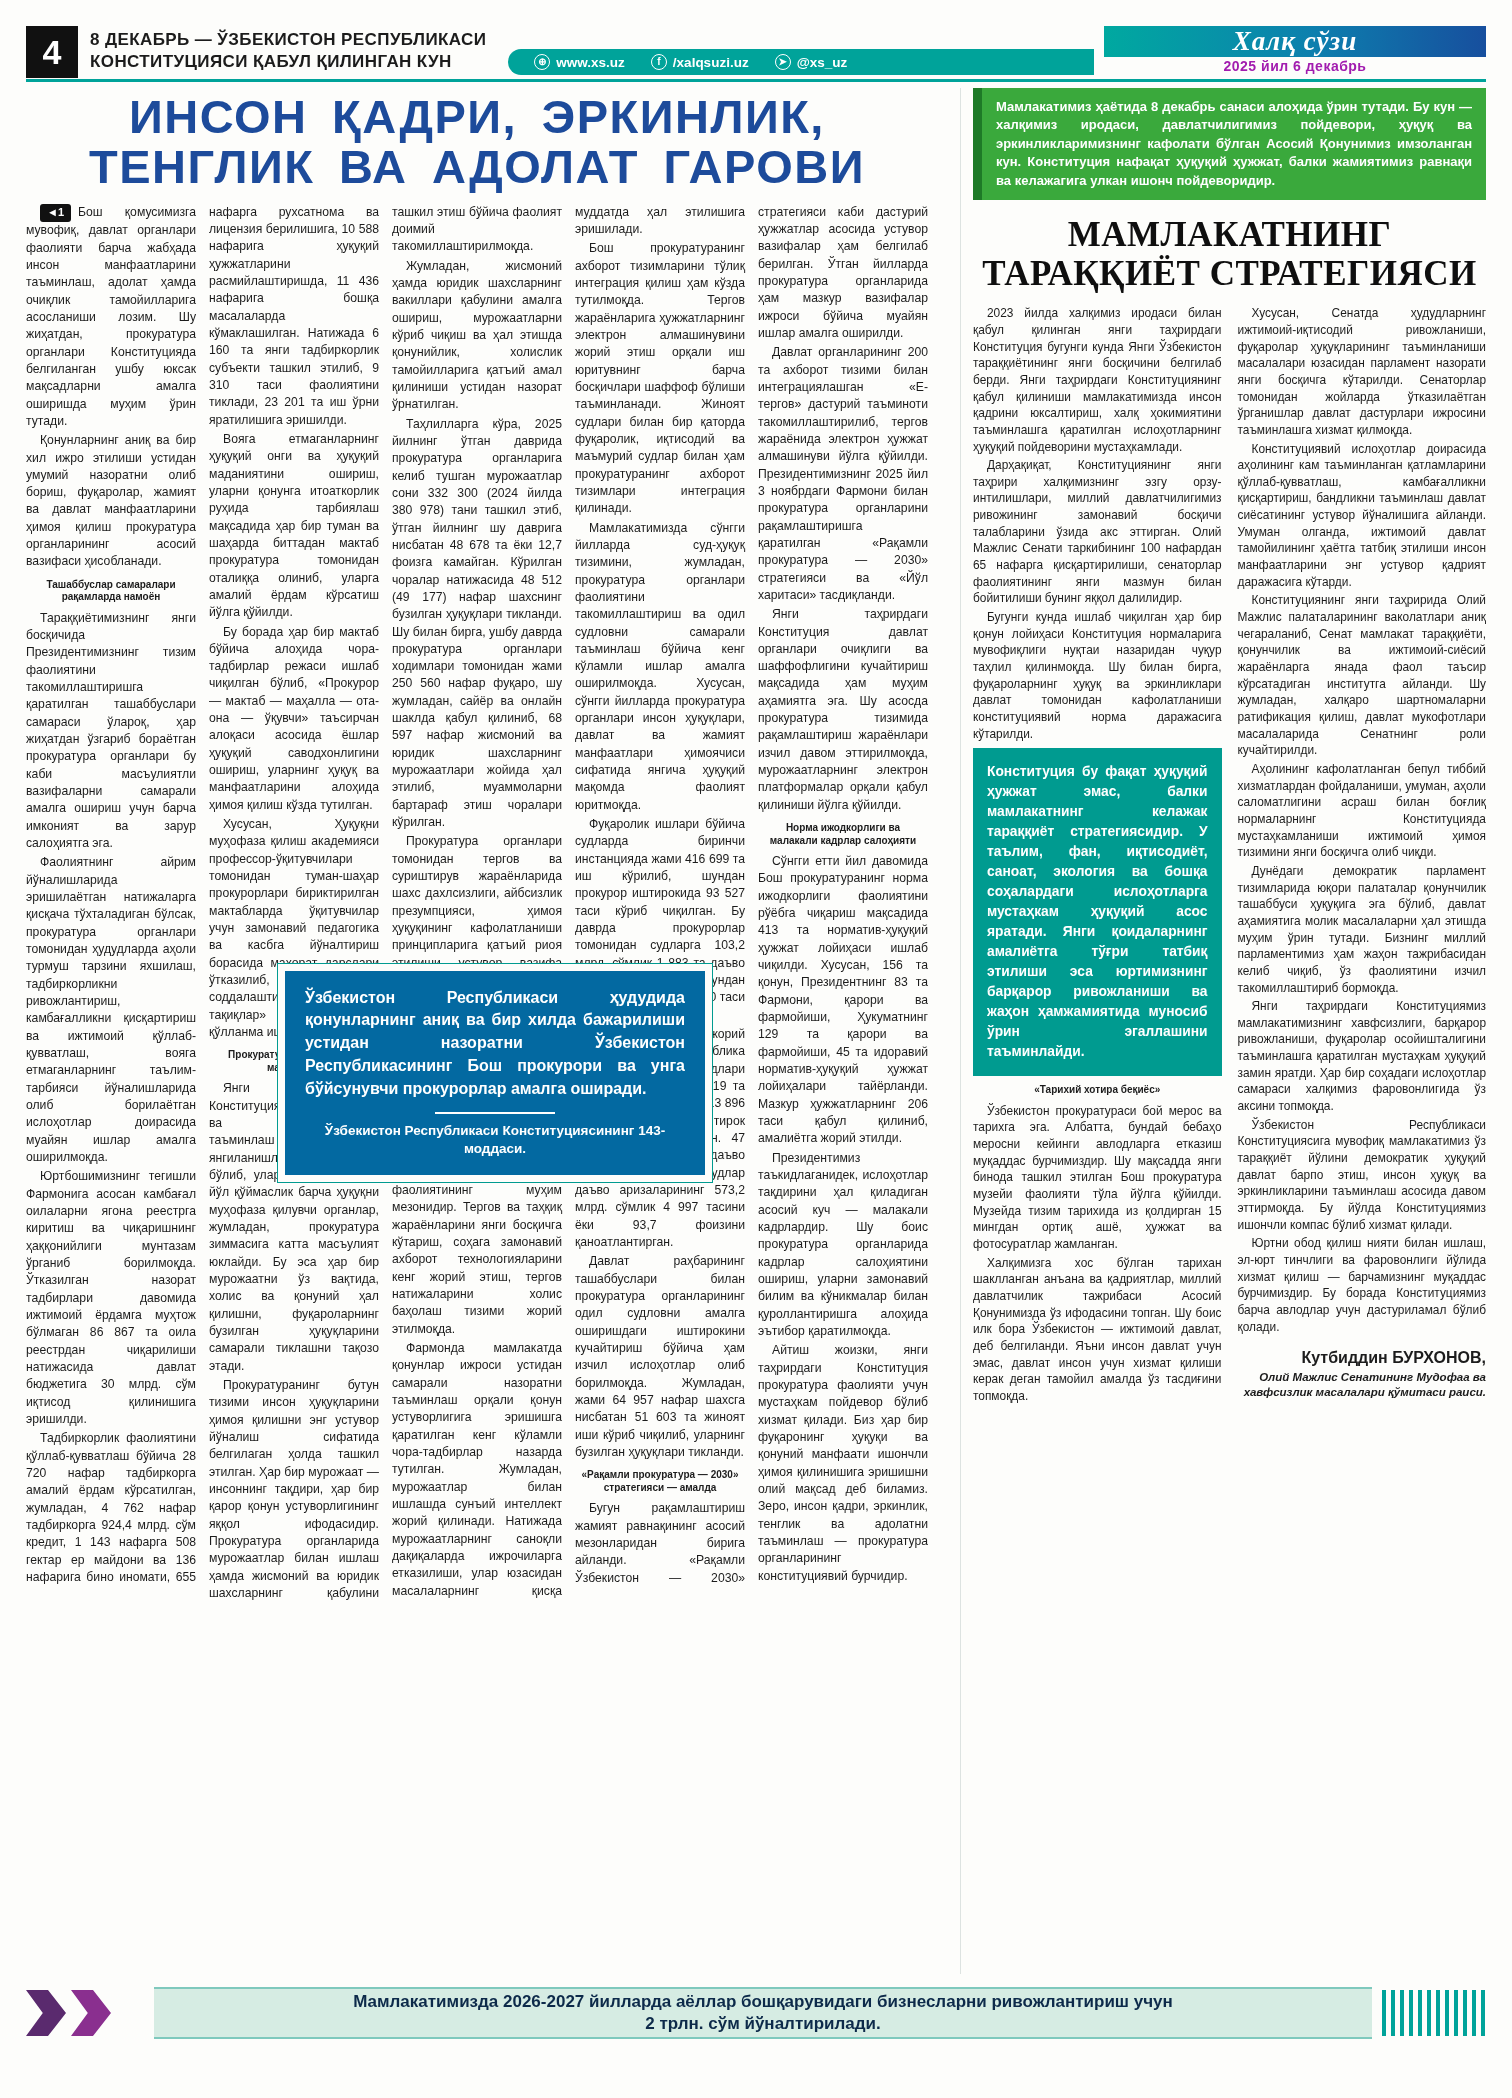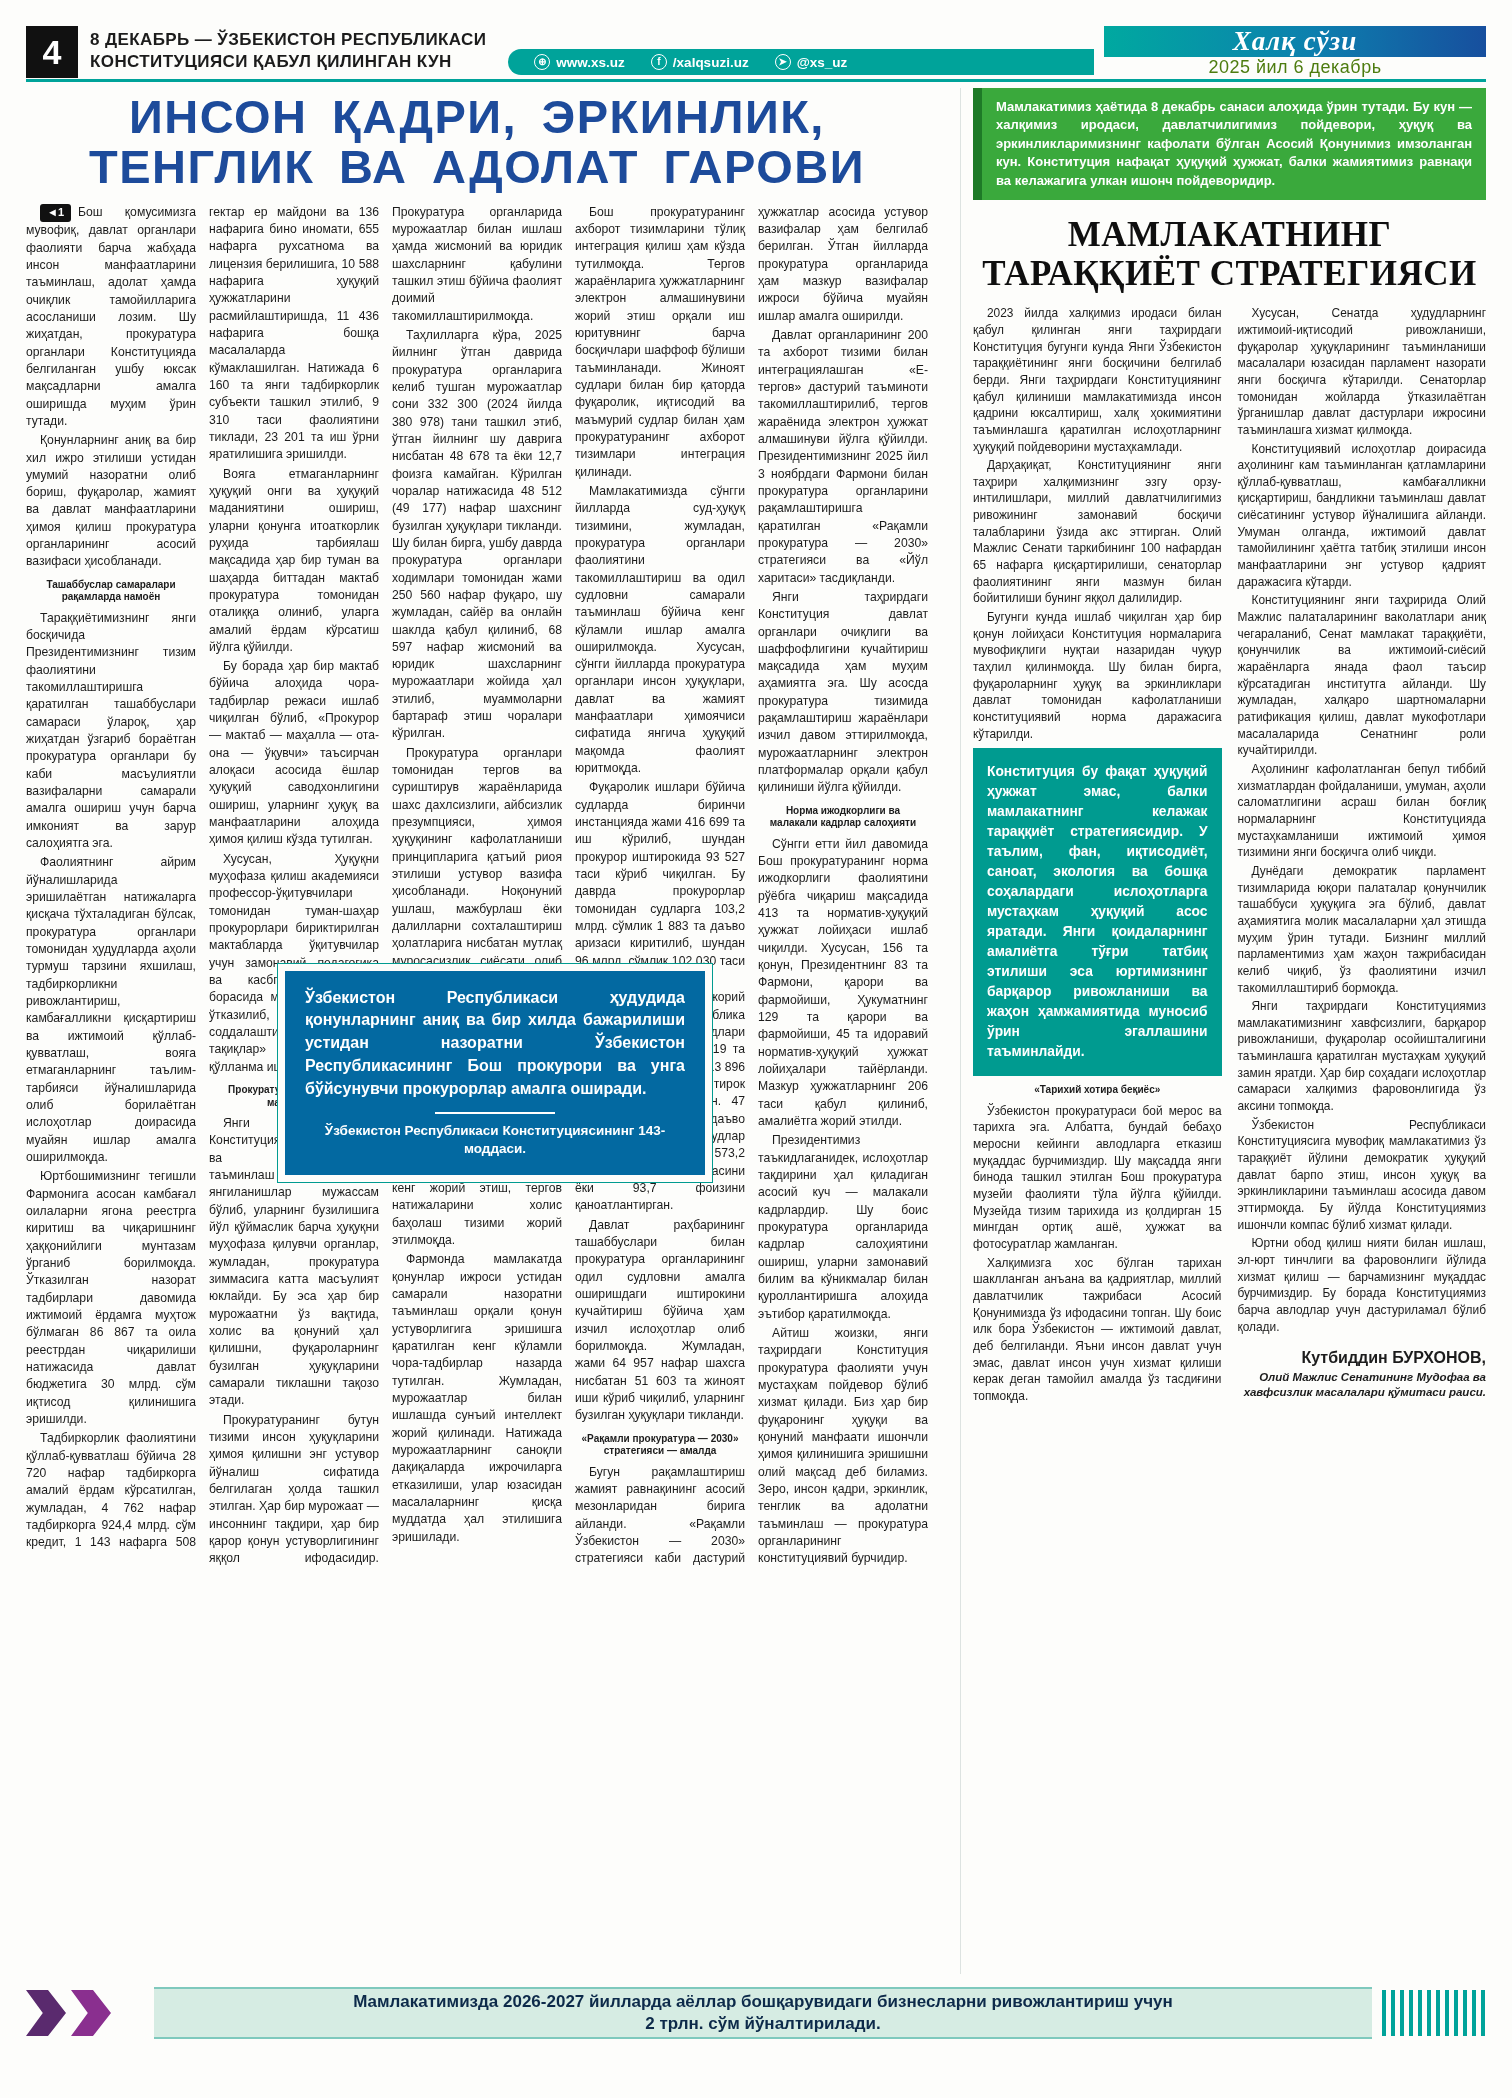--- a/index.html
+++ b/index.html
@@ -18,21 +18,21 @@
   .social-strip{align-self:flex-end;height:26px;background:#00a39a;color:#fff;display:flex;align-items:center;
     gap:26px;padding:0 26px;margin-left:22px;flex:1;border-radius:13px 0 0 13px;font-size:13.5px;font-weight:bold;}
   .social-item{display:flex;align-items:center;gap:6px;white-space:nowrap;}
   .s-icon{display:inline-flex;width:16px;height:16px;border:1.5px solid #fff;border-radius:50%;
     align-items:center;justify-content:center;font-size:10px;line-height:1;font-weight:bold;}
   .brand{width:382px;flex:0 0 auto;display:flex;flex-direction:column;margin-left:10px;}
   .logo{height:34px;background:linear-gradient(90deg,#00a9a0 0%,#0d7fae 55%,#174f9e 100%);
     color:#fff;font-family:"Liberation Serif",serif;font-style:italic;font-weight:bold;
     font-size:27px;display:flex;align-items:center;justify-content:center;letter-spacing:1px;}
   .date-bar{height:22px;display:flex;align-items:center;justify-content:center;
-    color:#4d7c0f;font-weight:normal;font-size:18px;letter-spacing:.5px;}
+    color:#a21caf;font-weight:bold;font-size:14px;letter-spacing:.5px;}
   
   main{display:flex;height:1886px;margin-top:6px;}
   .left{width:902px;flex:0 0 auto;display:flex;flex-direction:column;}
   .right{flex:1;margin-left:32px;border-left:1px solid #d8ded c;padding-left:12px;display:flex;flex-direction:column;border-left:1px solid #dde3e1;}
   .headline1{margin:4px 0 12px;text-align:center;color:#1d4b9b;font-weight:bold;
     font-size:47px;line-height:1.06;letter-spacing:1.5px;word-spacing:10px;}
   .article1-wrap{position:relative;flex:1;overflow:hidden;}
   .cols5{column-count:5;column-gap:13px;height:100%;font-size:12.2px;line-height:1.42;text-align:justify;}
   .para{margin:0 0 2px;text-indent:14px;}
   .subhead{margin:8px 4px 6px;text-align:center;font-size:10px;font-weight:bold;line-height:1.25;break-inside:avoid;}
@@ -112,20 +112,21 @@
             <p class="para">Тараққиётимизнинг янги босқичида Президентимизнинг тизим фаолиятини такомиллаштиришга қаратилган ташаббуслари самараси ўлароқ, ҳар жиҳатдан ўзгариб бораётган прокуратура органлари бу каби масъулиятли вазифаларни самарали амалга ошириш учун барча имконият ва зарур салоҳиятга эга.</p>
             <p class="para">Фаолиятнинг айрим йўналишларида эришилаётган натижаларга қисқача тўхталадиган бўлсак, прокуратура органлари томонидан ҳудудларда аҳоли турмуш тарзини яхшилаш, тадбиркорликни ривожлантириш, камбағалликни қисқартириш ва ижтимоий қўллаб-қувватлаш, вояга етмаганларнинг таълим-тарбияси йўналишларида олиб борилаётган ислоҳотлар доирасида муайян ишлар амалга оширилмоқда.</p>
             <p class="para">Юртбошимизнинг тегишли Фармонига асосан камбағал оилаларни ягона реестрга киритиш ва чиқаришнинг ҳаққонийлиги мунтазам ўрганиб борилмоқда. Ўтказилган назорат тадбирлари давомида ижтимоий ёрдамга муҳтож бўлмаган 86 867 та оила реестрдан чиқарилиши натижасида давлат бюджетига 30 млрд. сўм иқтисод қилинишига эришилди.</p>
             <p class="para">Тадбиркорлик фаолиятини қўллаб-қувватлаш бўйича 28 720 нафар тадбиркорга амалий ёрдам кўрсатилган, жумладан, 4 762 нафар тадбиркорга 924,4 млрд. сўм кредит, 1 143 нафарга 508 гектар ер майдони ва 136 нафарига бино иномати, 655 нафарга рухсатнома ва лицензия берилишига, 10 588 нафарига ҳуқуқий ҳужжатларини расмийлаштиришда, 11 436 нафарига бошқа масалаларда кўмаклашилган. Натижада 6 160 та янги тадбиркорлик субъекти ташкил этилиб, 9 310 таси фаолиятини тиклади, 23 201 та иш ўрни яратилишига эришилди.</p>
             <p class="para">Вояга етмаганларнинг ҳуқуқий онги ва ҳуқуқий маданиятини ошириш, уларни қонунга итоаткорлик руҳида тарбиялаш мақсадида ҳар бир туман ва шаҳарда биттадан мактаб прокуратура томонидан оталиққа олиниб, уларга амалий ёрдам кўрсатиш йўлга қўйилди.</p>
             <p class="para">Бу борада ҳар бир мактаб бўйича алоҳида чора-тадбирлар режаси ишлаб чиқилган бўлиб, «Прокурор — мактаб — маҳалла — ота-она — ўқувчи» таъсирчан алоқаси асосида ёшлар ҳуқуқий саводхонлигини ошириш, уларнинг ҳуқуқ ва манфаатларини алоҳида ҳимоя қилиш кўзда тутилган.</p>
             <p class="para">Хусусан, Ҳуқуқни муҳофаза қилиш академияси профессор-ўқитувчилари томонидан туман-шаҳар прокурорлари бириктирилган мактабларда ўқитувчилар учун замонавий педагогика ва касбга йўналтириш борасида маҳорат дарслари ўтказилиб, соддалаштирилган «200+ тақиқлар» номли ўқув қўлланма ишлаб чиқилди.</p>
             <h4 class="subhead">Прокуратура зиммасидаги масъулият</h4>
             <p class="para">Янги таҳрирдаги Конституцияда инсон ҳуқуқ ва эркинликларини таъминлаш соҳасидаги туб янгиланишлар мужассам бўлиб, уларнинг бузилишига йўл қўймаслик барча ҳуқуқни муҳофаза қилувчи органлар, жумладан, прокуратура зиммасига катта масъулият юклайди. Бу эса ҳар бир мурожаатни ўз вақтида, холис ва қонуний ҳал қилишни, фуқароларнинг бузилган ҳуқуқларини самарали тиклашни тақозо этади.</p>
             <p class="para">Прокуратуранинг бутун тизими инсон ҳуқуқларини ҳимоя қилишни энг устувор йўналиш сифатида белгилаган ҳолда ташкил этилган. Ҳар бир мурожаат — инсоннинг тақдири, ҳар бир қарор қонун устуворлигининг яққол ифодасидир. Прокуратура органларида мурожаатлар билан ишлаш ҳамда жисмоний ва юридик шахсларнинг қабулини ташкил этиш бўйича фаолият доимий такомиллаштирилмоқда.</p>
+            <p class="para">Жумладан, жисмоний ҳамда юридик шахсларнинг вакиллари қабулини амалга ошириш, мурожаатларни кўриб чиқиш ва ҳал этишда қонунийлик, холислик тамойилларига қатъий амал қилиниши устидан назорат ўрнатилган.</p>
             <p class="para">Таҳлилларга кўра, 2025 йилнинг ўтган даврида прокуратура органларига келиб тушган мурожаатлар сони 332 300 (2024 йилда 380 978) тани ташкил этиб, ўтган йилнинг шу даврига нисбатан 48 678 та ёки 12,7 фоизга камайган. Кўрилган чоралар натижасида 48 512 (49 177) нафар шахснинг бузилган ҳуқуқлари тикланди. Шу билан бирга, ушбу даврда прокуратура органлари ходимлари томонидан жами 250 560 нафар фуқаро, шу жумладан, сайёр ва онлайн шаклда қабул қилиниб, 68 597 нафар жисмоний ва юридик шахсларнинг мурожаатлари жойида ҳал этилиб, муаммоларни бартараф этиш чоралари кўрилган.</p>
             <p class="para">Прокуратура органлари томонидан тергов ва суриштирув жараёнларида шахс дахлсизлиги, айбсизлик презумпцияси, ҳимоя ҳуқуқининг кафолатланиши принципларига қатъий риоя этилиши устувор вазифа ҳисобланади. Ноқонуний ушлаш, мажбурлаш ёки далилларни сохталаштириш ҳолатларига нисбатан мутлақ муросасизлик сиёсати олиб борилмоқда.</p>
             <p class="para">Ҳар бир иш бўйича адолатли, далилларга асосланган ва қонун талабларига тўла жавоб берадиган қарор қабул қилиниши прокуратура фаолиятининг муҳим мезонидир. Тергов ва таҳқиқ жараёнларини янги босқичга кўтариш, соҳага замонавий ахборот технологияларини кенг жорий этиш, тергов натижаларини холис баҳолаш тизими жорий этилмоқда.</p>
             <p class="para">Фармонда мамлакатда қонунлар ижроси устидан самарали назоратни таъминлаш орқали қонун устуворлигига эришишга қаратилган кенг кўламли чора-тадбирлар назарда тутилган. Жумладан, мурожаатлар билан ишлашда сунъий интеллект жорий қилинади. Натижада мурожаатларнинг саноқли дақиқаларда ижрочиларга етказилиши, улар юзасидан масалаларнинг қисқа муддатда ҳал этилишига эришилади.</p>
             <p class="para">Бош прокуратуранинг ахборот тизимларини тўлиқ интеграция қилиш ҳам кўзда тутилмоқда. Тергов жараёнларига ҳужжатларнинг электрон алмашинувини жорий этиш орқали иш юритувнинг барча босқичлари шаффоф бўлиши таъминланади. Жиноят судлари билан бир қаторда фуқаролик, иқтисодий ва маъмурий судлар билан ҳам прокуратуранинг ахборот тизимлари интеграция қилинади.</p>
             <p class="para">Мамлакатимизда сўнгги йилларда суд-ҳуқуқ тизимини, жумладан, прокуратура органлари фаолиятини такомиллаштириш ва одил судловни самарали таъминлаш бўйича кенг кўламли ишлар амалга оширилмоқда. Хусусан, сўнгги йилларда прокуратура органлари инсон ҳуқуқлари, давлат ва жамият манфаатлари ҳимоячиси сифатида янгича ҳуқуқий мақомда фаолият юритмоқда.</p>
             <p class="para">Фуқаролик ишлари бўйича судларда биринчи инстанцияда жами 416 699 та иш кўрилиб, шундан прокурор иштирокида 93 527 таси кўриб чиқилган. Бу даврда прокурорлар томонидан судларга 103,2 млрд. сўмлик 1 883 та даъво аризаси киритилиб, шундан 96 млрд. сўмлик 102 030 таси қаноатлантирилган.</p>
             <p class="para">Ёки бўлмаса, жорий йилнинг 10 ойида республика иқтисодий судлари томонидан жами 562 319 та иш кўрилган. Уларнинг 13 896 тасида прокурор иштирок этиб, судларга 1 трлн. 47 млрд. сўмлик 5 284 та даъво аризаси киритилган. Судлар даъво аризаларининг 573,2 млрд. сўмлик 4 997 тасини ёки 93,7 фоизини қаноатлантирган.</p>
             <p class="para">Давлат раҳбарининг ташаббуслари билан прокуратура органларининг одил судловни амалга оширишдаги иштирокини кучайтириш бўйича ҳам изчил ислоҳотлар олиб борилмоқда. Жумладан, жами 64 957 нафар шахсга нисбатан 51 603 та жиноят иши кўриб чиқилиб, уларнинг бузилган ҳуқуқлари тикланди.</p>
             <h4 class="subhead">«Рақамли прокуратура — 2030» стратегияси — амалда</h4>

